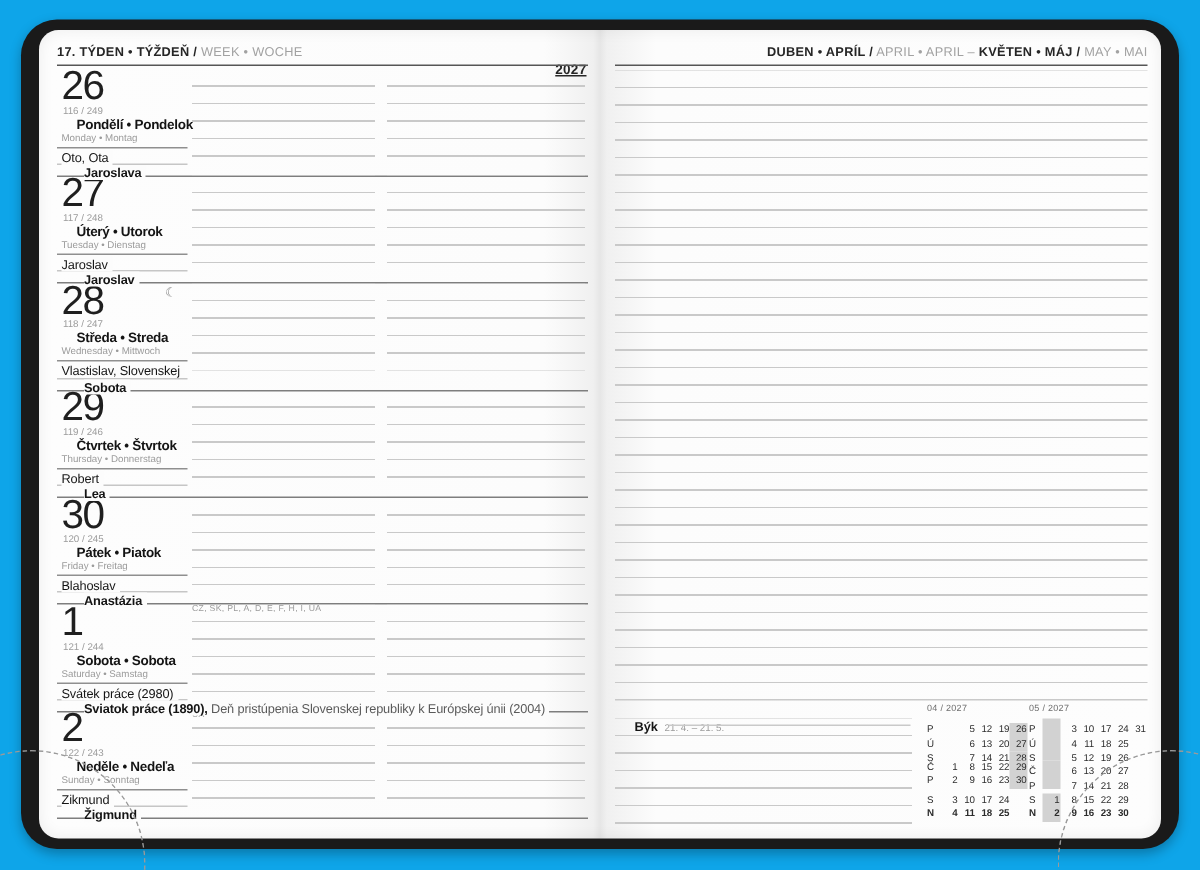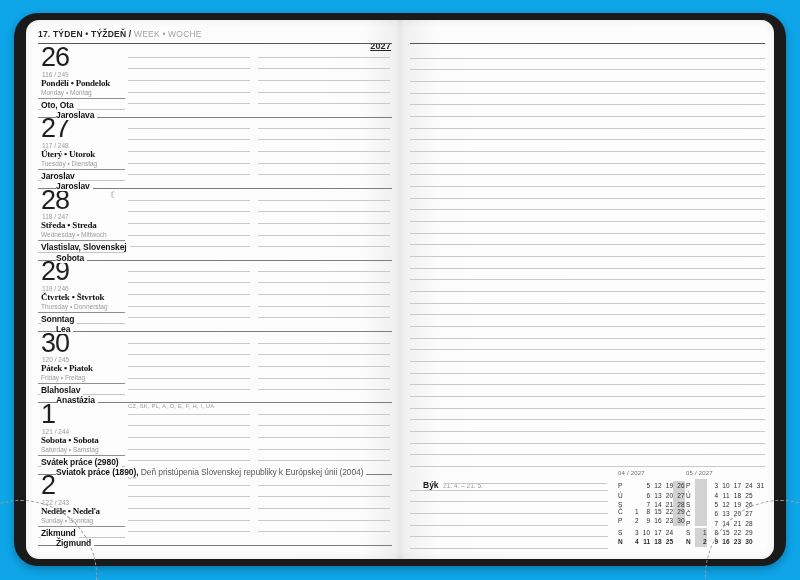--- a/index.html
+++ b/index.html
@@ -19,25 +19,25 @@
   .hdr .b{font-weight:bold;color:#262626;}
   .hdr .g{color:#a2a2a2;}
   .hdr-year{position:absolute;right:1px;top:12px;font-weight:bold;color:#262626;font-size:9px;text-decoration:underline;}
   .hdr-right{text-align:right;}
   .hdr-rule{position:absolute;top:23px;left:0;right:0;border-top:1.5px solid #565656;}
 
   
   .day{position:absolute;left:0;width:354px;height:71.4px;}
   .day .num{position:absolute;top:-4px;left:3px;font-size:27px;letter-spacing:-1px;color:#1f1f1f;}
   .day .ord{position:absolute;top:24.5px;left:4px;font-size:6.5px;color:#9b9b9b;}
-  .day .dname{position:absolute;top:31.5px;left:3px;font-size:9px;font-weight:bold;color:#141414;
-              white-space:nowrap;letter-spacing:-.2px;font-family:Liberation Serif, serif;}
+  .day .dname{position:absolute;top:31.5px;left:13px;font-size:9px;font-weight:bold;color:#141414;
+              white-space:nowrap;letter-spacing:-.2px;}
   .day .dsub{position:absolute;top:42.5px;left:3px;font-size:6.5px;color:#9b9b9b;white-space:nowrap;}
   .day .l-strong{position:absolute;top:51.5px;left:0;width:87px;border-top:1px solid #8f8f8f;}
-  .day .row1{position:absolute;top:53.5px;left:3px;font-size:8.5px;font-weight:bold;color:#141414;
+  .day .row1{position:absolute;top:53.5px;left:3px;font-size:8.5px;font-weight:normal;color:#141414;
              white-space:nowrap;z-index:2;background:#fcfcfc;padding-right:3px;letter-spacing:-.1px;}
   .day .l-light{position:absolute;top:62.8px;left:0;width:87px;border-top:1px solid #c6c6c6;}
   .day .row2{position:absolute;top:63.8px;left:18px;font-size:8.5px;font-weight:bold;color:#141414;
              white-space:nowrap;z-index:2;background:#fcfcfc;padding-right:3px;letter-spacing:-.1px;}
   .day .row2 .it{font-weight:normal;color:#5a5a5a;}
   .day .sep{position:absolute;top:70.9px;left:0;width:354px;border-top:1px solid #7e7e7e;}
   .day .moon{position:absolute;top:1px;left:72px;font-size:9px;color:#8a8a8a;}
   .day .note{position:absolute;top:0;left:90px;font-size:5.8px;color:#9b9b9b;letter-spacing:.2px;white-space:nowrap;}
   .wl{position:absolute;top:0;height:58.6px;
       background:repeating-linear-gradient(to bottom,transparent 0px,transparent 10.67px,#c9c9c9 10.67px,#c9c9c9 11.67px);}
@@ -132,21 +132,21 @@
         <div class="wl c2"></div>
         <div class="sep"></div>
       </div>
 
       <div class="day" style="top:240.2px">
         <div class="num">29</div>
         <div class="ord">119 / 246</div>
         <div class="dname">Čtvrtek • Štvrtok</div>
         <div class="dsub">Thursday • Donnerstag</div>
         <div class="l-strong"></div>
-        <div class="row1">Sonntag</div>
+        <div class="row1">Robert</div>
         <div class="l-light"></div>
         <div class="row2"><span>Lea</span><span class="it"></span></div>
         <div class="moon"></div>
         <div class="note"></div>
         <div class="wl c1"></div>
         <div class="wl c2"></div>
         <div class="sep"></div>
       </div>
 
       <div class="day" style="top:311.6px">
@@ -192,20 +192,26 @@
         <div class="row2"><span>Žigmund</span><span class="it"></span></div>
         <div class="moon"></div>
         <div class="note">UA</div>
         <div class="wl c1"></div>
         <div class="wl c2"></div>
         <div class="sep"></div>
       </div>
     </div>
 
     <div class="page-right">
+      <div class="hdr hdr-right">
+        <span class="b">DUBEN • APRÍL /</span>
+        <span class="g">APRIL • APRIL –</span>
+        <span class="b">KVĚTEN • MÁJ /</span>
+        <span class="g">MAY • MAI</span>
+      </div>
       <div class="hdr-rule"></div>
       <div class="rlines"></div>
 
       <div class="zodiac">
         <span class="zn">Býk</span>
         <span class="zr">21. 4. – 21. 5.</span>
       </div>
       <div class="z-line"></div>
       <div class="blines"></div>
 

